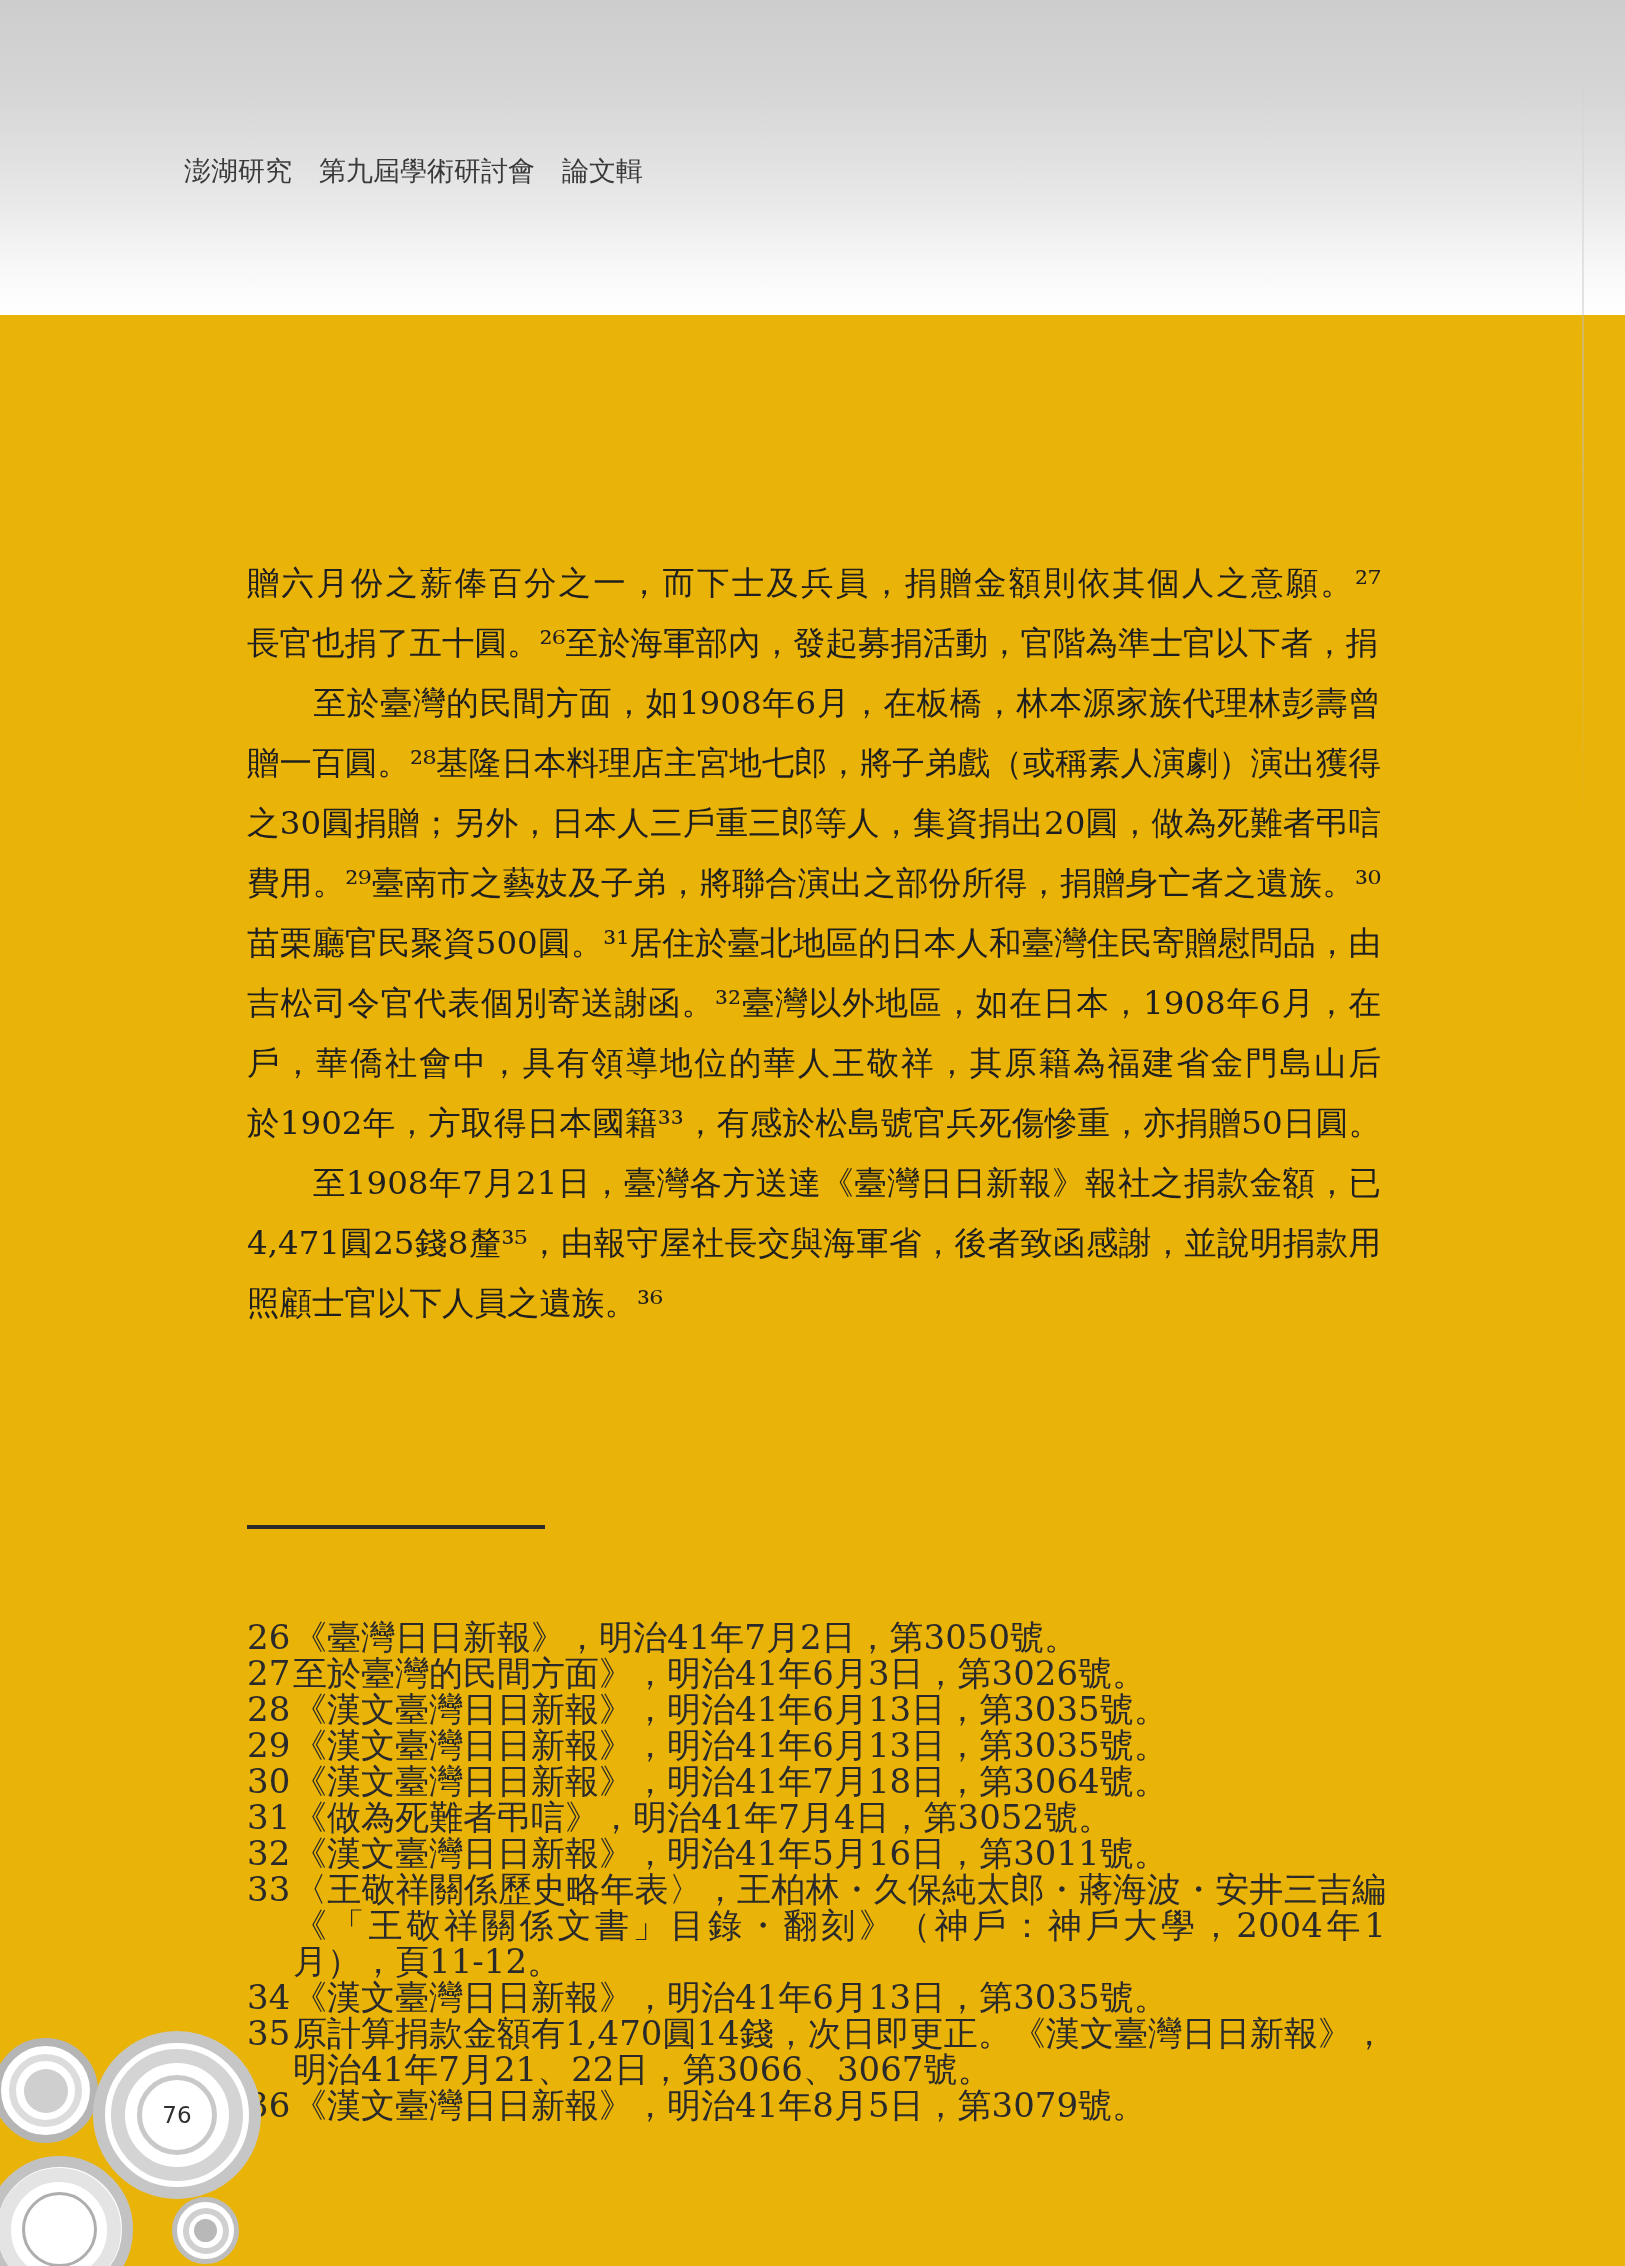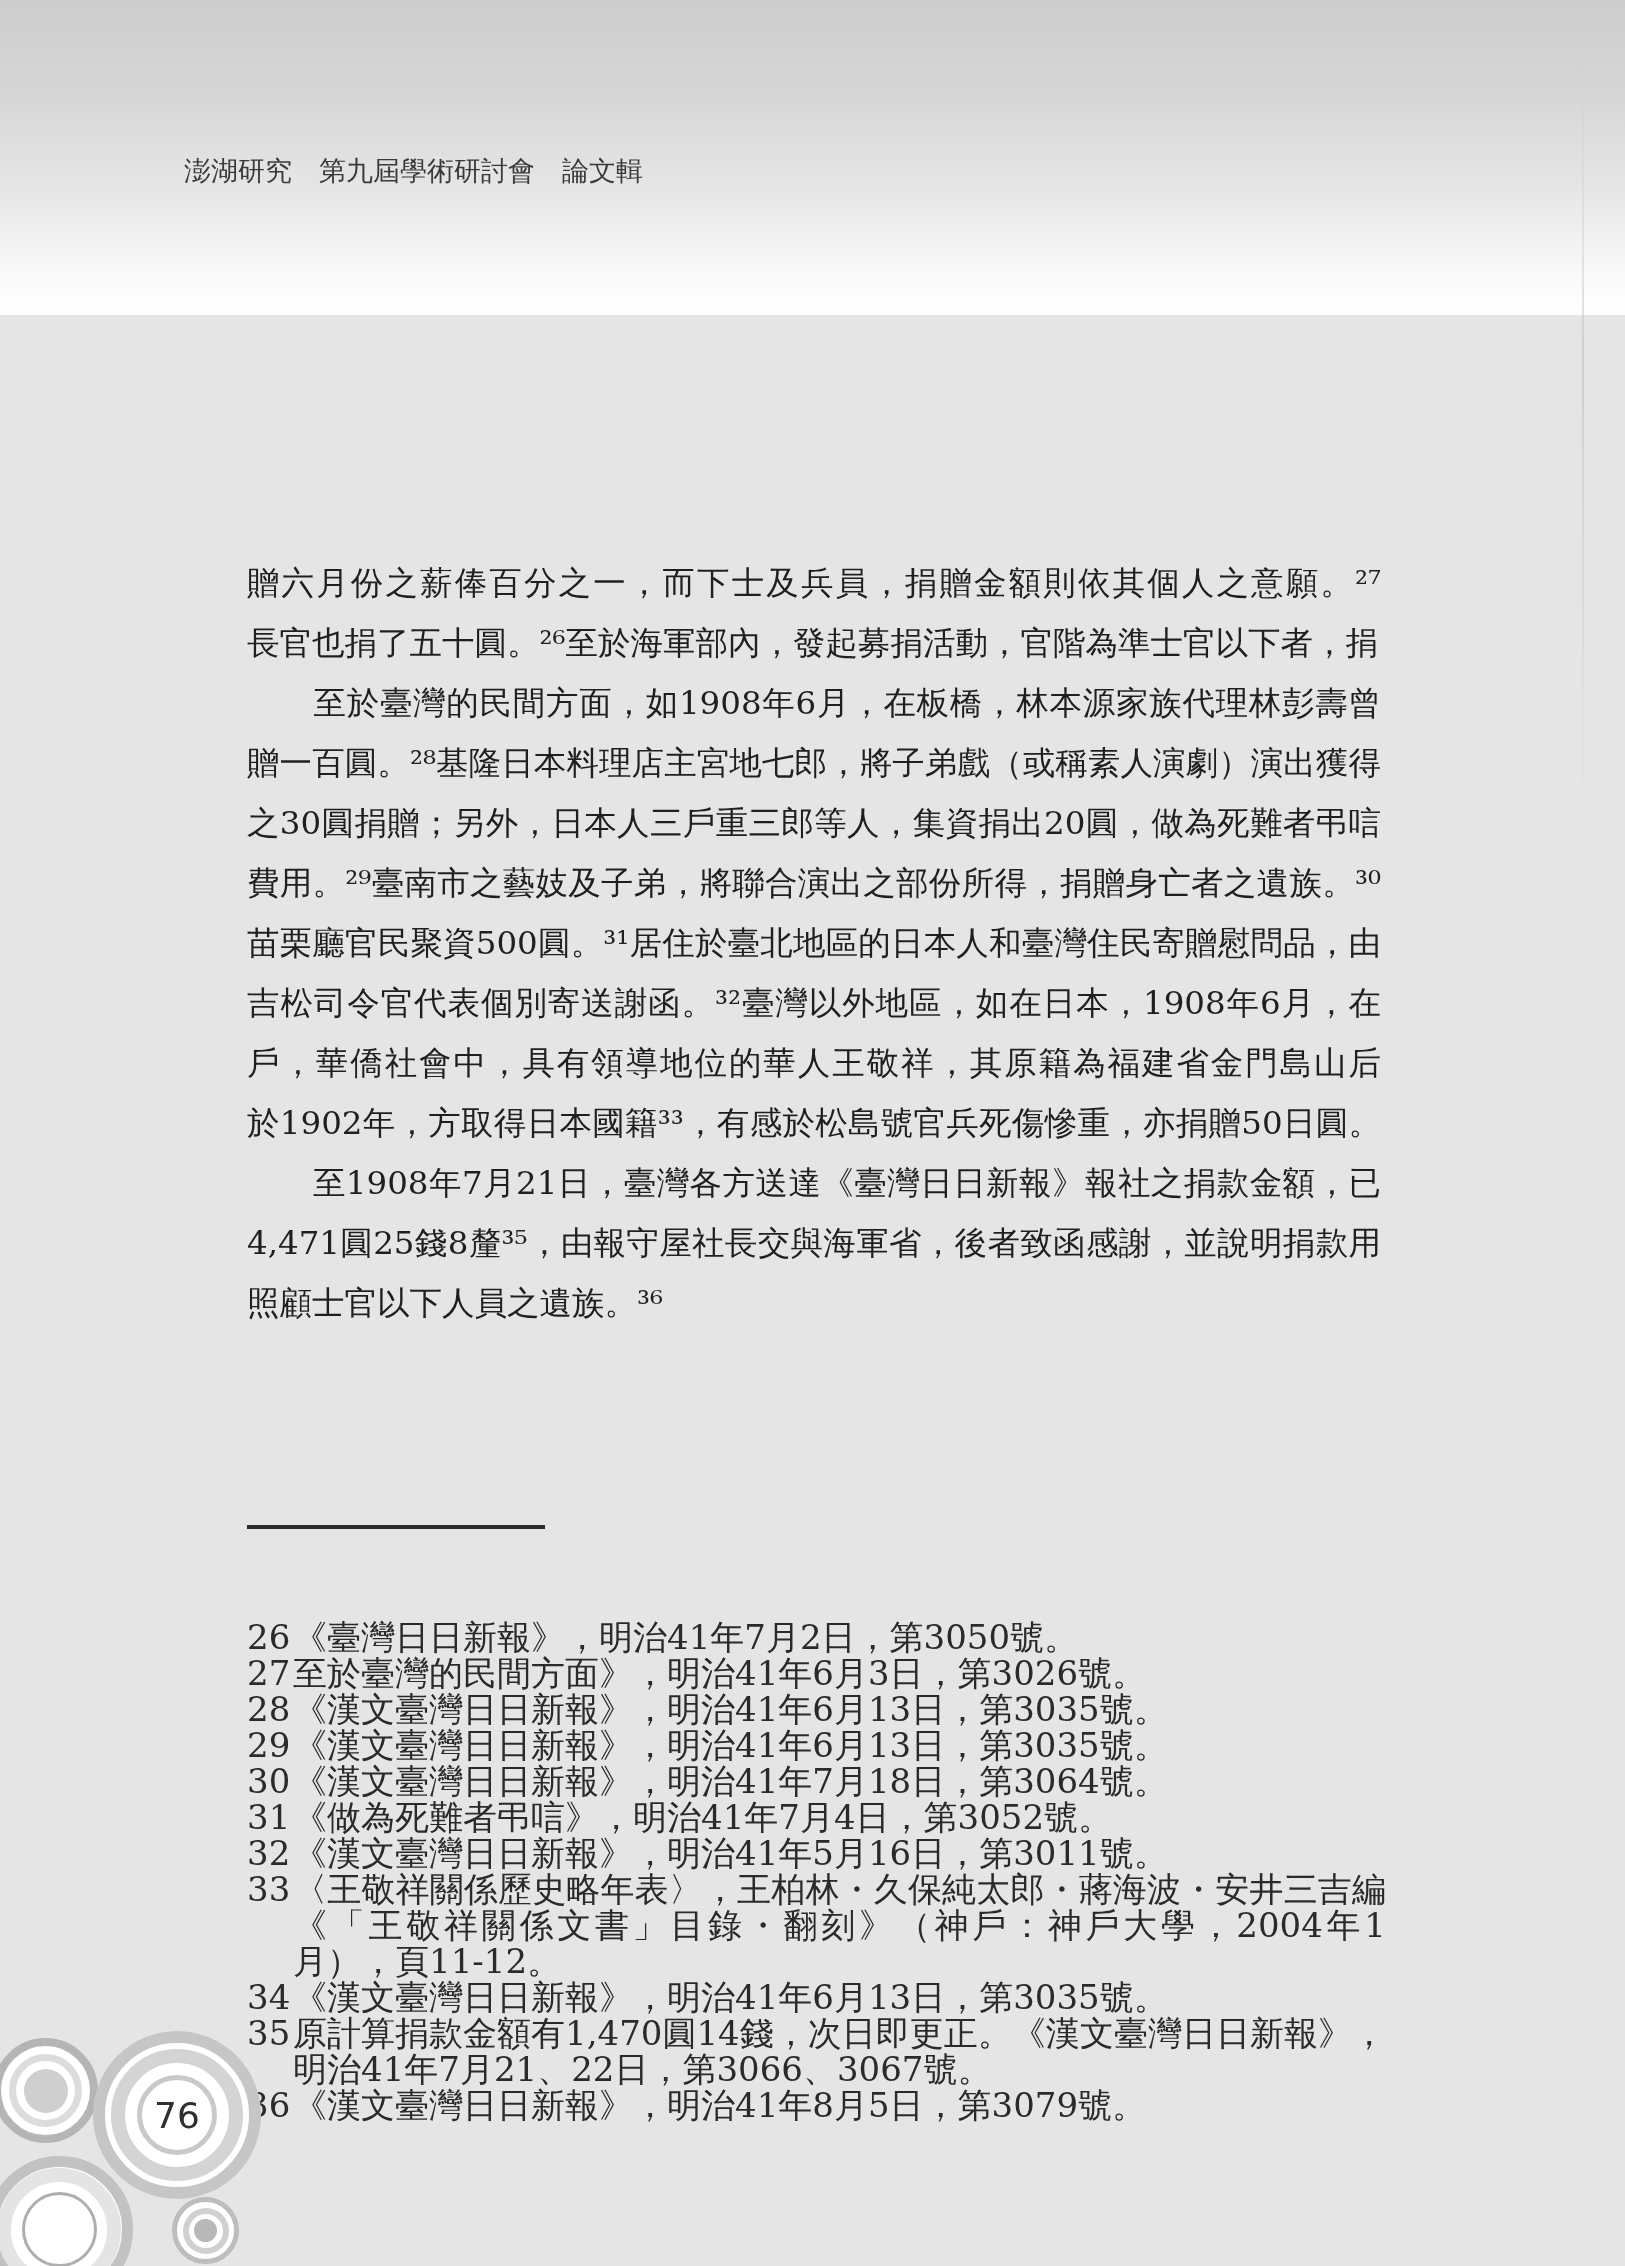--- a/index.html
+++ b/index.html
@@ -1,21 +1,21 @@
 <!DOCTYPE html>
 <html><head>
 <meta charset="utf-8">
 <style>
   * { box-sizing: border-box; margin: 0; padding: 0; }
   html, body { background: #ffffff; }
   .page {
     position: relative;
     width: 1625px;
     height: 2266px;
-    background: #e5e5e5;
+    background: #eab308;
     overflow: hidden;
     font-family: "DejaVu Serif", "Liberation Serif", serif;
     color: #1f1f1f;
   }
 
   
   .top-gradient {
     position: absolute;
     left: 0; top: 0;
     width: 100%; height: 315px;
@@ -91,21 +91,21 @@
 
   .circle-c { left: -14.3px; top: 2156px; width: 147px; height: 147px; border: 11.5px solid #c2c2c2; background: #ffffff; }
   .circle-c .r1 { width: 124px; height: 124px; border: 14.3px solid #e4e4e4; }
   .circle-c .r2 { width: 75px; height: 75px; border: 3.8px solid #aeaeae; }
 
   .circle-b { left: 93px; top: 2031px; width: 168px; height: 168px; border: 12.4px solid #c6c6c6; background: #ffffff; }
   .circle-b .r1 { width: 132px; height: 132px; border: 14.3px solid #d4d4d4; }
   .circle-b .r2 { width: 80px; height: 80px; border: 5.7px solid #c9c9c9; }
   .page-number {
     font-family: "DejaVu Sans", "Liberation Sans", sans-serif;
-    font-size: 36px;
+    font-size: 23px;
     color: #2f2f2f;
   }
 
   .circle-d { left: 172px; top: 2197px; width: 67px; height: 67px; border: 5.7px solid #bdbdbd; background: #ffffff; }
   .circle-d .r1 { width: 46px; height: 46px; border: 6.7px solid #d0d0d0; }
   .circle-d .r2 { width: 23px; height: 23px; background: #b8b8b8; }
 </style>
 </head>
 <body>
 

